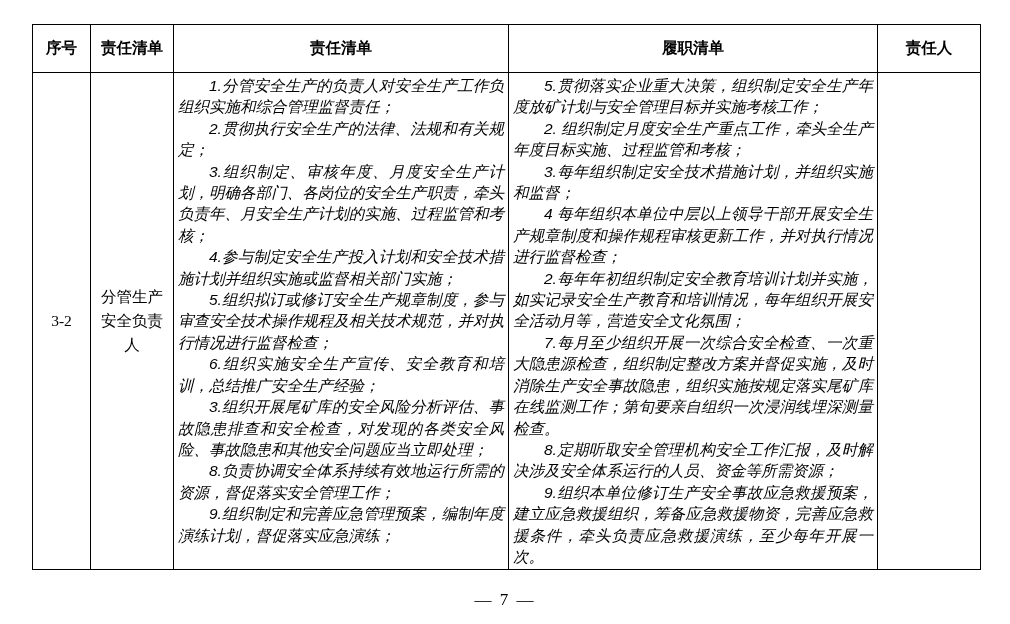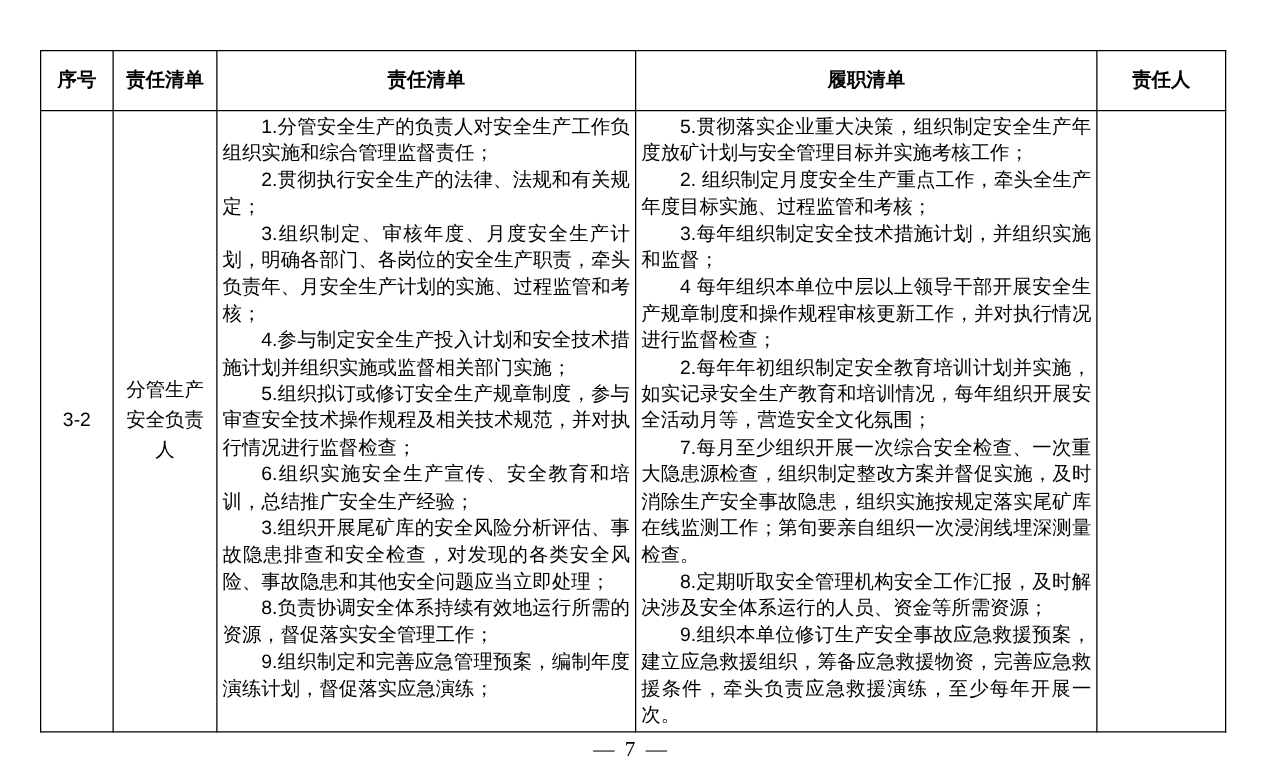--- a/index.html
+++ b/index.html
@@ -10,21 +10,21 @@
     color: #000000;
   }
   .page {
     position: relative;
     width: 1010px; height: 624px;
     background: #ffffff;
     overflow: hidden;
   }
   table.doc-table {
     position: absolute;
-    left: 32px; top: 40px;
+    left: 32px; top: 24px;
     width: 948px; height: 542px;
     border-collapse: collapse;
     table-layout: fixed;
   }
   .doc-table th, .doc-table td {
     border: 1.5px solid #000000;
     vertical-align: middle;
     font-size: 15.5px;
     color: #000000;
   }
@@ -32,30 +32,32 @@
     height: 48px;
     font-weight: bold;
     text-align: center;
     font-size: 15.5px;
   }
   td.center-cell {
     text-align: center;
     vertical-align: middle;
     padding: 2px 6px;
     line-height: 24px;
+    font-family: Liberation Serif, serif;
   }
   td.list-cell {
     vertical-align: top;
     padding: 2px 4px 2px 4px;
     line-height: 21.4px;
     text-align: justify;
   }
   td.list-cell p.para {
     text-indent: 2em;
     margin: 0;
+    font-style: italic;
   }
   .footer {
     position: absolute;
     left: 0; top: 590px;
     width: 1010px;
     text-align: center;
     font-family: "Liberation Serif", "DejaVu Serif", serif;
     font-size: 17px;
     color: #000000;
   }

